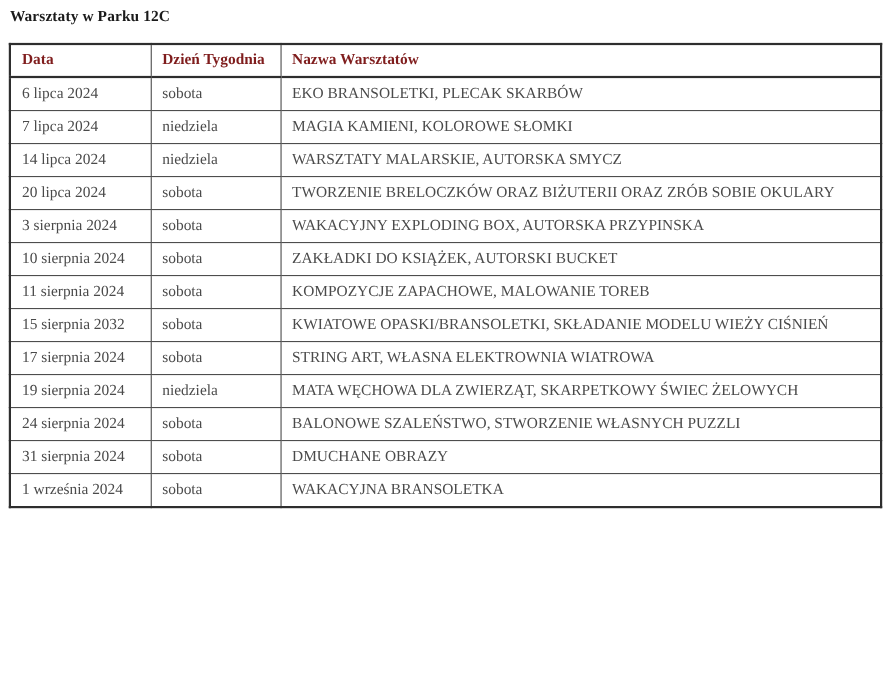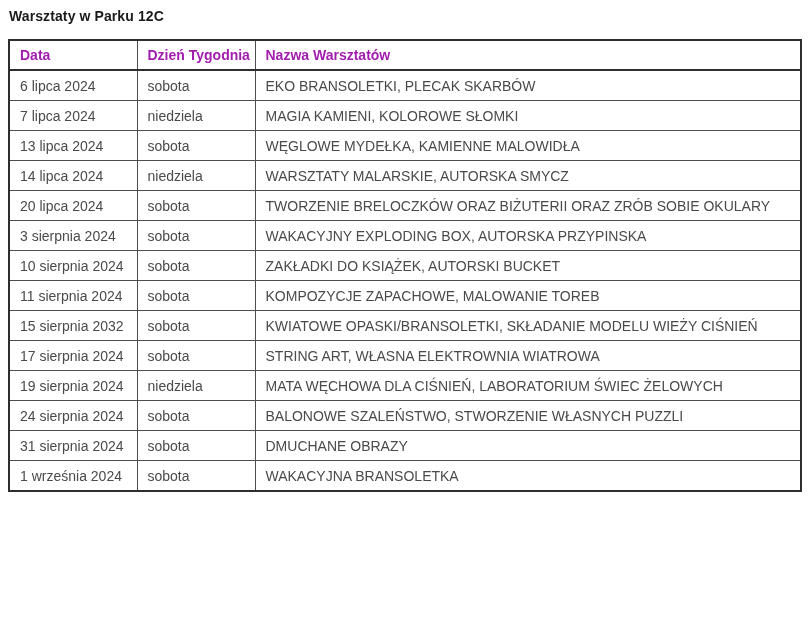--- a/index.html
+++ b/index.html
@@ -7,20 +7,21 @@
     padding: 0;
     background: #ffffff;
     font-family: "Liberation Sans", sans-serif;
   }
   .page {
     width: 810px;
     height: 588px;
     box-sizing: border-box;
     padding: 6px 8px 0 8px;
     background: #ffffff;
+    font-family: Liberation Serif, serif;
   }
   .page-title {
     font-size: 14px;
     font-weight: 700;
     color: #1a1a1a;
     margin: 2px 0 15px 1px;
     letter-spacing: 0.1px;
   }
   table.workshops {
     border-collapse: collapse;
@@ -31,21 +32,21 @@
   table.workshops col.c-date  { width: 128px; }
   table.workshops col.c-day   { width: 118px; }
   table.workshops col.c-name  { width: auto; }
   table.workshops th {
     height: 28px;
     padding: 0 10px;
     text-align: left;
     vertical-align: middle;
     font-size: 14px;
     font-weight: 700;
-    color: #a21caf;
+    color: #7f1d1d;
     border-right: 1px solid #4d4d4d;
     border-bottom: 2px solid #2e2e2e;
     white-space: nowrap;
     overflow: hidden;
   }
   table.workshops td {
     height: 29px;
     padding: 0 10px;
     vertical-align: middle;
     font-size: 14px;
@@ -85,25 +86,20 @@
           <td>6 lipca 2024</td>
           <td>sobota</td>
           <td>EKO BRANSOLETKI, PLECAK SKARBÓW</td>
         </tr>
         <tr>
           <td>7 lipca 2024</td>
           <td>niedziela</td>
           <td>MAGIA KAMIENI, KOLOROWE SŁOMKI</td>
         </tr>
         <tr>
-          <td>13 lipca 2024</td>
-          <td>sobota</td>
-          <td>WĘGLOWE MYDEŁKA, KAMIENNE MALOWIDŁA</td>
-        </tr>
-        <tr>
           <td>14 lipca 2024</td>
           <td>niedziela</td>
           <td>WARSZTATY MALARSKIE, AUTORSKA SMYCZ</td>
         </tr>
         <tr>
           <td>20 lipca 2024</td>
           <td>sobota</td>
           <td>TWORZENIE BRELOCZKÓW ORAZ BIŻUTERII ORAZ ZRÓB SOBIE OKULARY</td>
         </tr>
         <tr>
@@ -127,21 +123,21 @@
           <td>KWIATOWE OPASKI/BRANSOLETKI, SKŁADANIE MODELU WIEŻY CIŚNIEŃ</td>
         </tr>
         <tr>
           <td>17 sierpnia 2024</td>
           <td>sobota</td>
           <td>STRING ART, WŁASNA ELEKTROWNIA WIATROWA</td>
         </tr>
         <tr>
           <td>19 sierpnia 2024</td>
           <td>niedziela</td>
-          <td>MATA WĘCHOWA DLA CIŚNIEŃ, LABORATORIUM ŚWIEC ŻELOWYCH</td>
+          <td>MATA WĘCHOWA DLA ZWIERZĄT, SKARPETKOWY ŚWIEC ŻELOWYCH</td>
         </tr>
         <tr>
           <td>24 sierpnia 2024</td>
           <td>sobota</td>
           <td>BALONOWE SZALEŃSTWO, STWORZENIE WŁASNYCH PUZZLI</td>
         </tr>
         <tr>
           <td>31 sierpnia 2024</td>
           <td>sobota</td>
           <td>DMUCHANE OBRAZY</td>

